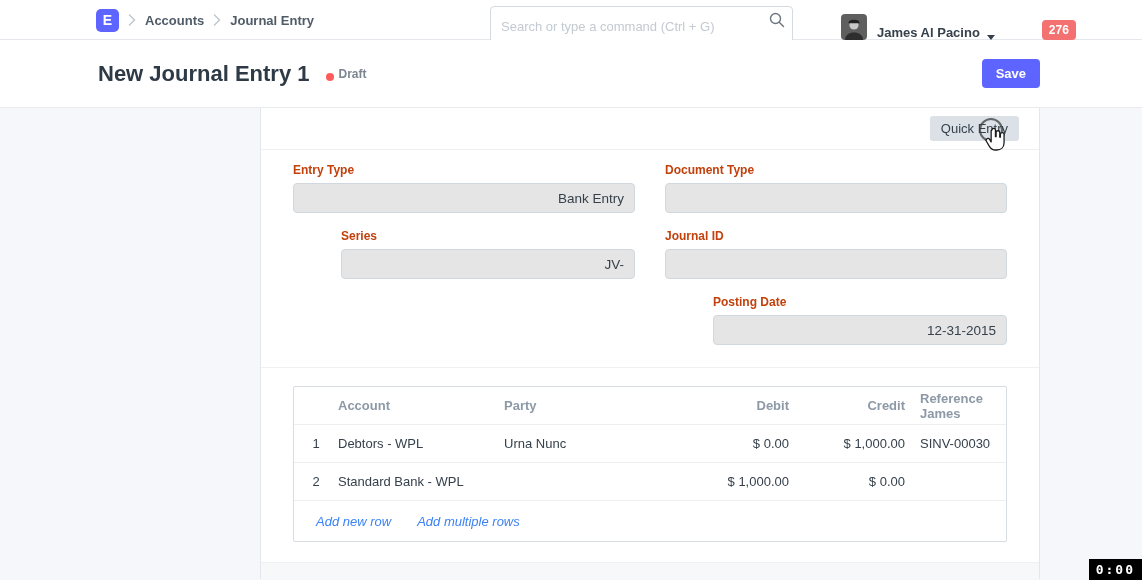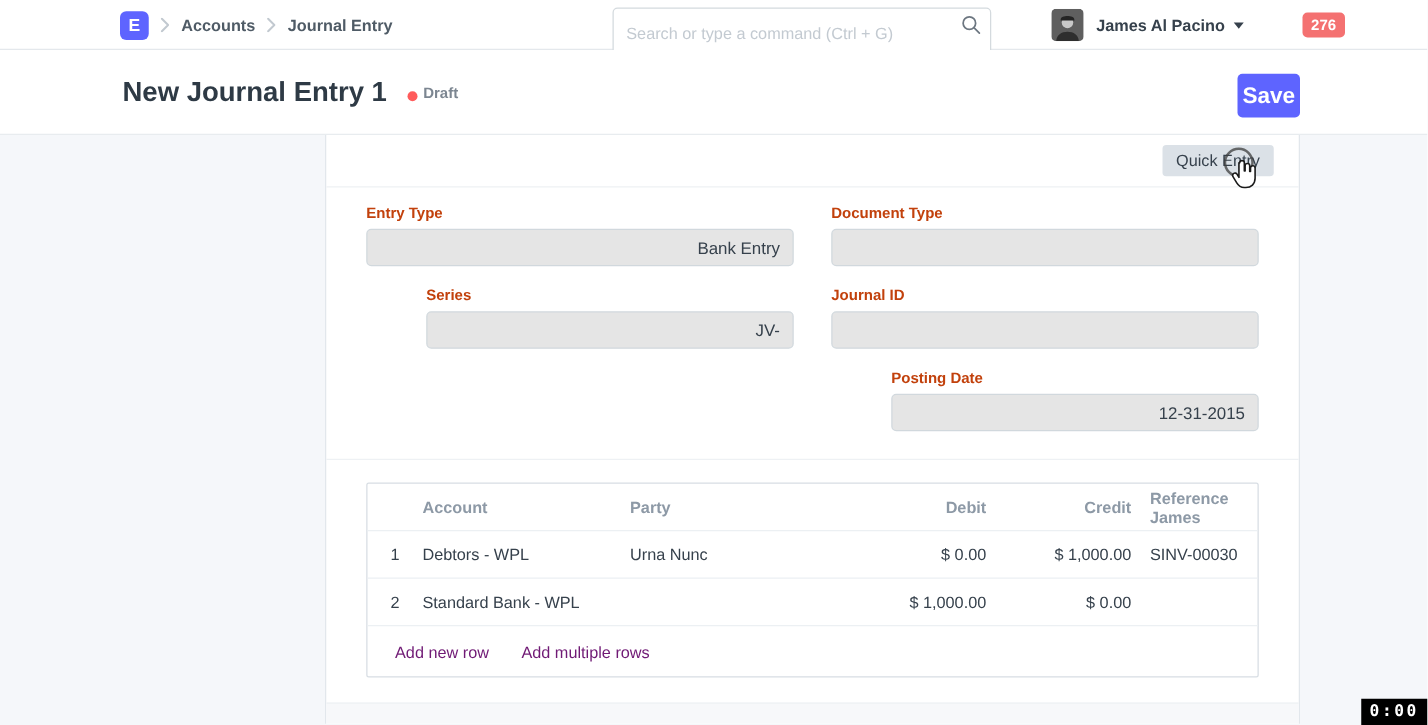--- a/index.html
+++ b/index.html
@@ -28,21 +28,21 @@
   .nav-search {
     position:absolute; left:490px; top:6px; width:303px; height:40px;
   }
   .nav-search input {
     width:100%; height:100%; border:1px solid #d4dade; border-radius:4px;
     padding:0 30px 0 10px; font-size:13px; color:#36414c; background:#fff;
     font-family:"Liberation Sans", sans-serif; outline:none;
   }
   .nav-search input::placeholder { color:#c3cad1; }
   .search-icon { position:absolute; right:8px; top:6px; }
-  .nav-right { position:absolute; left:841px; top:0; height:40px; display:flex; align-items:center; }
+  .nav-right { position:absolute; left:841px; top:0; height:40px; display:flex; align-items:flex-end; }
   .avatar { width:26px; height:26px; border-radius:4px; overflow:hidden; cursor:pointer; flex:0 0 auto; }
   .user-name { margin-left:10px; font-size:13px; font-weight:bold; color:#36414c; cursor:pointer; }
   .caret-down {
     margin-left:7px; width:0; height:0; cursor:pointer;
     border-left:4px solid transparent; border-right:4px solid transparent;
     border-top:5px solid #36414c;
   }
   .notif-badge {
     margin-left:47px; background:#f47171; color:#fff; font-size:12px; font-weight:bold;
     padding:3px 7px; border-radius:4px; cursor:pointer;
@@ -52,22 +52,22 @@
   .page-header {
     position:relative; height:68px; background:#fff; border-bottom:1px solid #e8ecef;
   }
   .title-wrap { position:absolute; left:98px; top:0; height:68px; display:flex; align-items:center; }
   .page-title { font-size:22px; font-weight:bold; color:#2e3a45; }
   .status { display:flex; align-items:flex-end; margin-left:16px; }
   .status-dot { width:8px; height:8px; border-radius:50%; background:#ff5b5b; }
   .status-text { margin-left:5px; font-size:12px; font-weight:bold; color:#7c8691; }
   .save-btn {
     position:absolute; right:102px; top:19px;
-    background:#5e64ff; border:none; color:#fff; font-size:18px; font-weight:bold;
-    padding:7px 4px; border-radius:4px; cursor:pointer;
+    background:#5e64ff; border:none; color:#fff; font-size:13px; font-weight:bold;
+    padding:7px 14px; border-radius:4px; cursor:pointer;
     font-family:"Liberation Sans", sans-serif;
   }
 
   
   .main { height:471px; }
   .panel {
     margin-left:260px; width:780px; height:100%; background:#fff;
     border-left:1px solid #e2e7ec; border-right:1px solid #e2e7ec;
     overflow:hidden;
   }
@@ -103,22 +103,22 @@
   .grid-row:last-child { border-bottom:none; }
   .col-idx { width:44px; text-align:center; color:#36414c; }
   .grid-row.header .col-idx { color:transparent; }
   .col-account { width:166px; padding-right:8px; }
   .col-party { width:180px; padding-right:8px; }
   .col-debit { width:105px; text-align:right; }
   .col-credit { width:116px; text-align:right; }
   .col-ref { flex:1; padding-left:15px; }
   .grid-footer { display:flex; align-items:center; height:40px; padding-left:22px; gap:26px; }
   .grid-add-link {
-    background:none; border:none; font-size:13px; color:#701a75; cursor:pointer;
-    font-family:"Liberation Sans", sans-serif; padding:0;
+    background:none; border:none; font-size:13px; color:#3b82f6; cursor:pointer;
+    font-family:"Liberation Sans", sans-serif; padding:0;font-style:italic;
   }
   .panel-divider { margin-top:20px; border-top:1px solid #eef1f4; background:#f7f8fa; height:20px; }
 
   
   .click-ring {
     position:absolute; left:979px; top:118px; width:24px; height:24px;
     border:2px solid rgba(60,60,60,.75); border-radius:50%; pointer-events:none;
   }
   .cursor-hand { position:absolute; left:984px; top:126px; pointer-events:none; }
   .timer-overlay {

